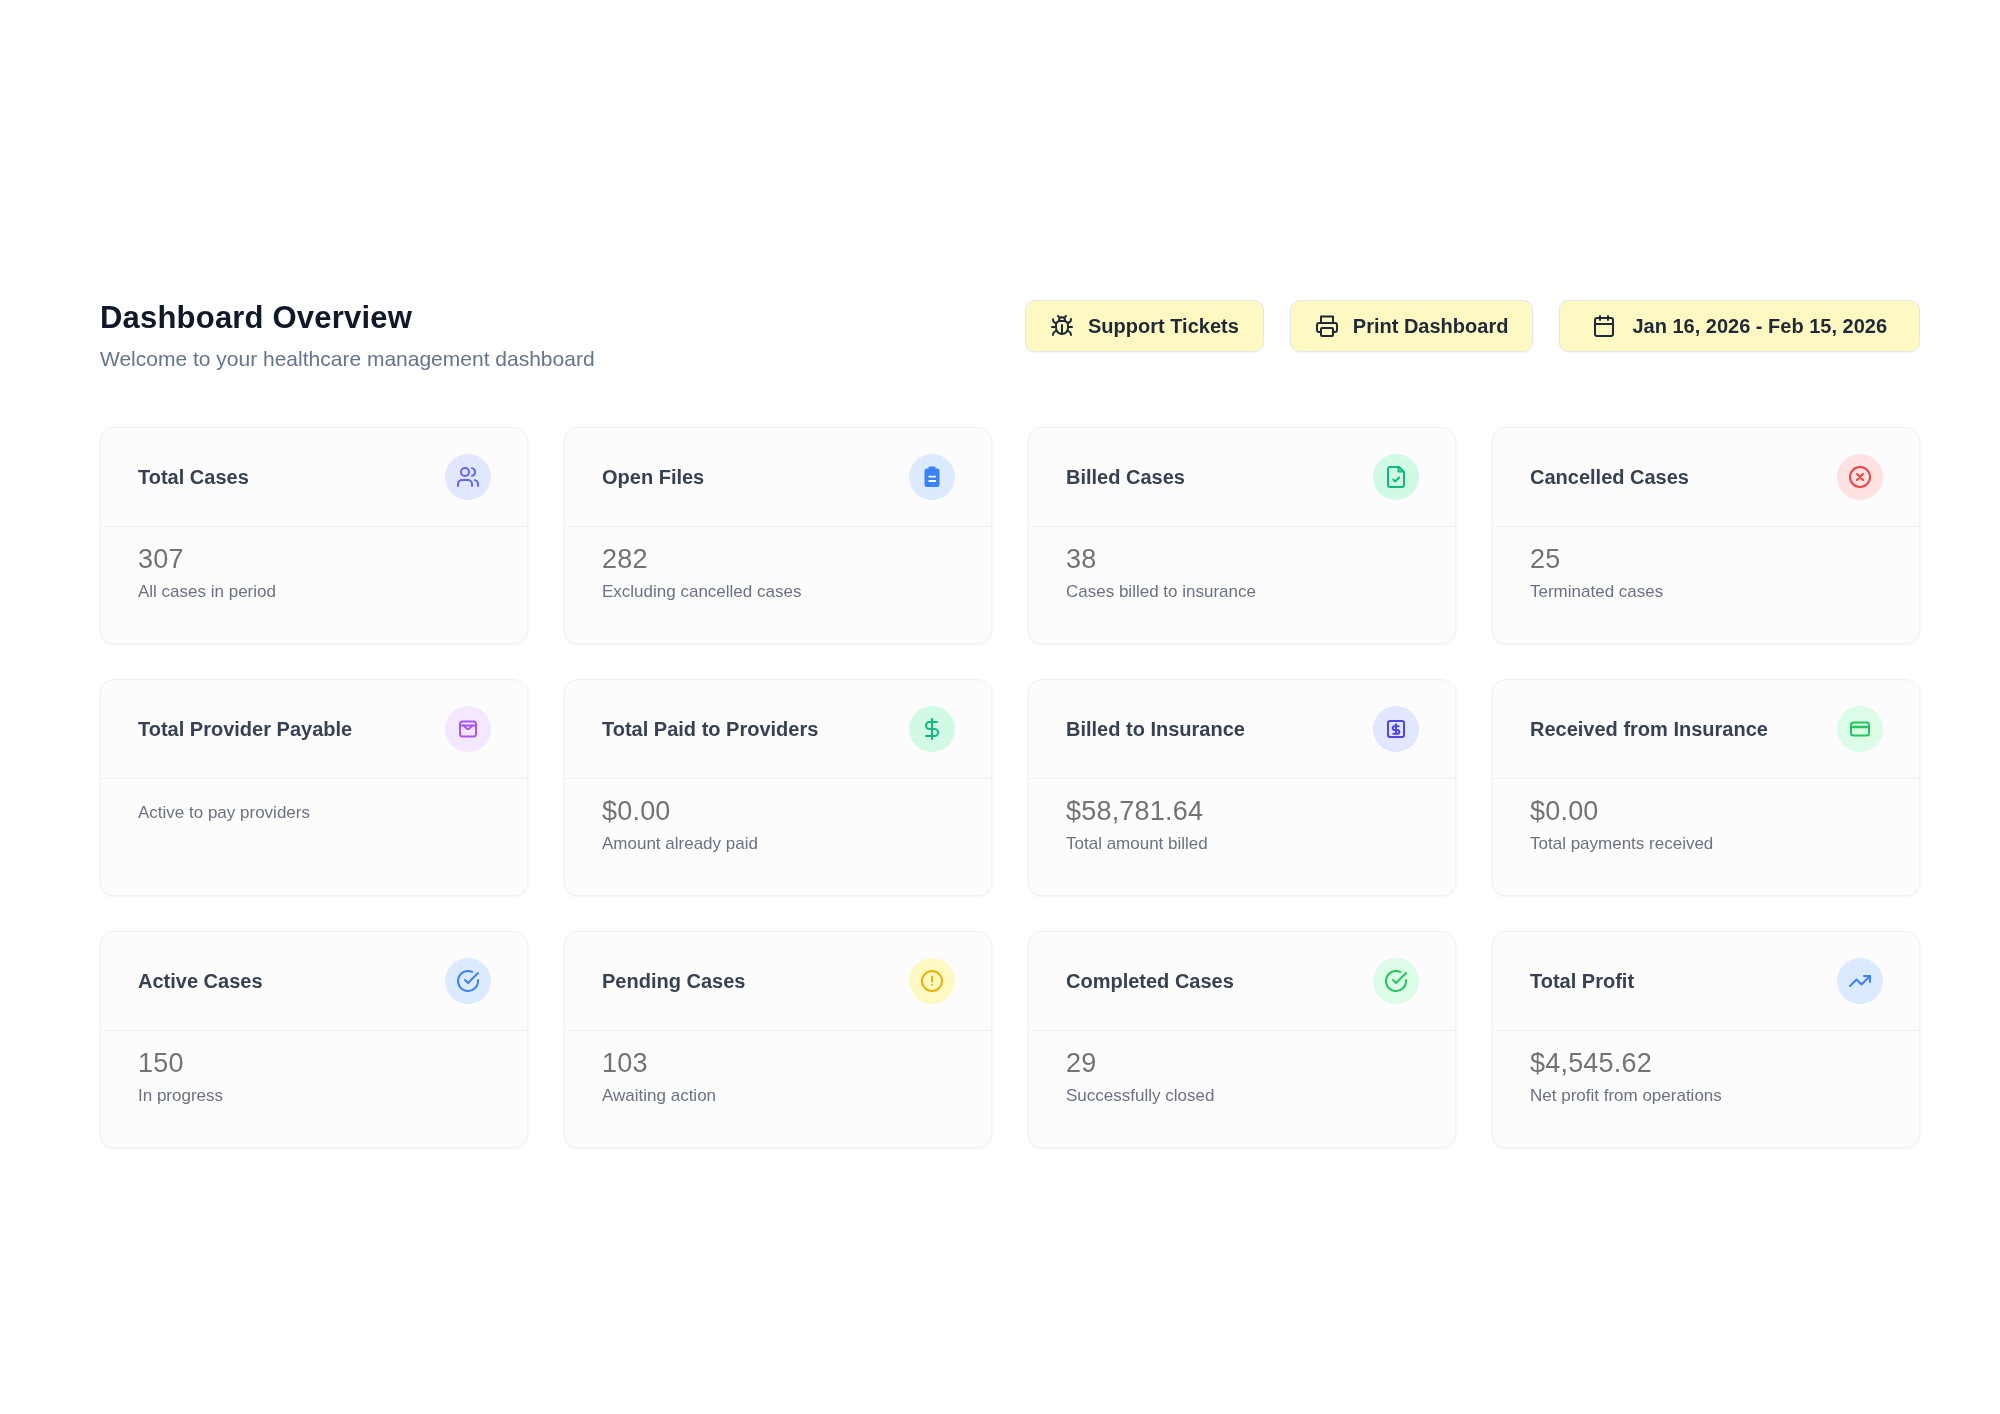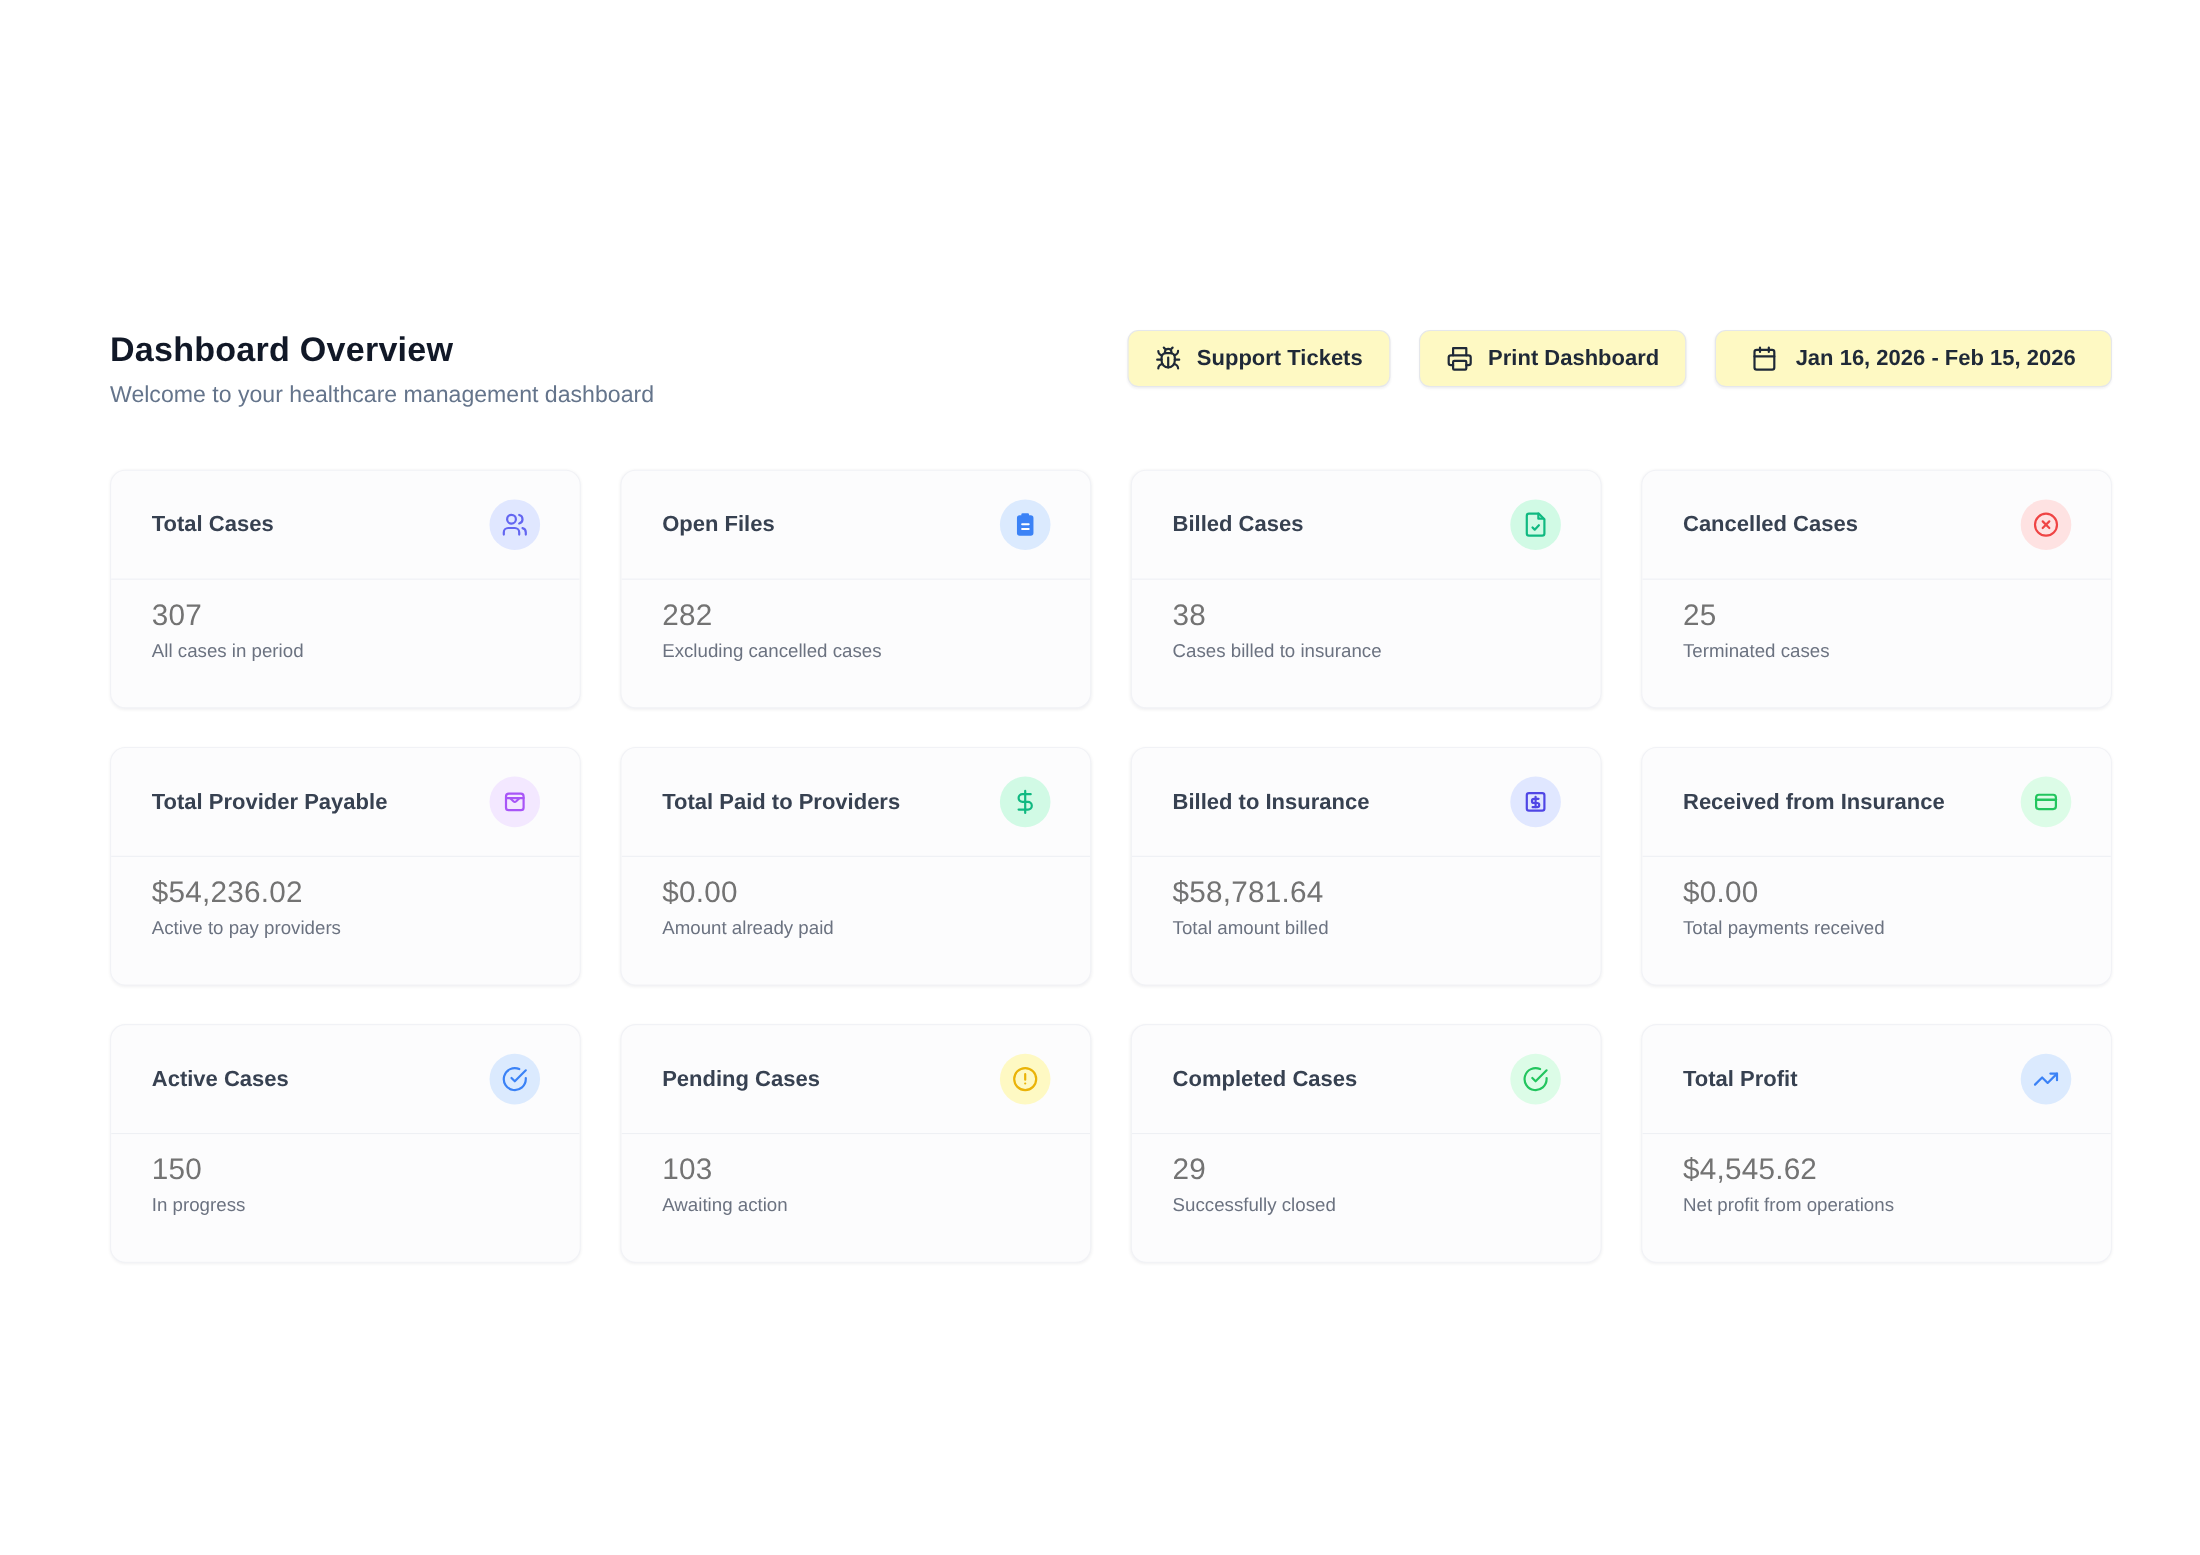--- a/index.html
+++ b/index.html
@@ -181,21 +181,20 @@
       <span class="card-title">Total Provider Payable</span>
       <span class="icon-circle" style="background: rgb(243, 232, 255); color: rgb(168, 85, 247);">
             <svg viewBox="0 0 24 24" fill="none" stroke="currentColor" stroke-width="2" stroke-linecap="round" stroke-linejoin="round">
               <rect x="4" y="4.5" width="16" height="15" rx="2.5"></rect>
               <path d="M4 8.5h16"></path>
               <path d="m7.6 8.5 3.1 2.9a2 2 0 0 0 2.6 0l3.1-2.9"></path>
             </svg>
           </span>
     </div>
     <div class="card-body">
-      <div class="card-value">$54,236.02</div>
       <div class="card-desc">Active to pay providers</div>
     </div>
   </div>
 
   <div class="card">
     <div class="card-head">
       <span class="card-title">Total Paid to Providers</span>
       <span class="icon-circle" style="background: rgb(209, 250, 229); color: rgb(16, 185, 129);">
             <svg viewBox="0 0 24 24" fill="none" stroke="currentColor" stroke-width="2" stroke-linecap="round" stroke-linejoin="round">
               <path d="M12 2v20"></path>

